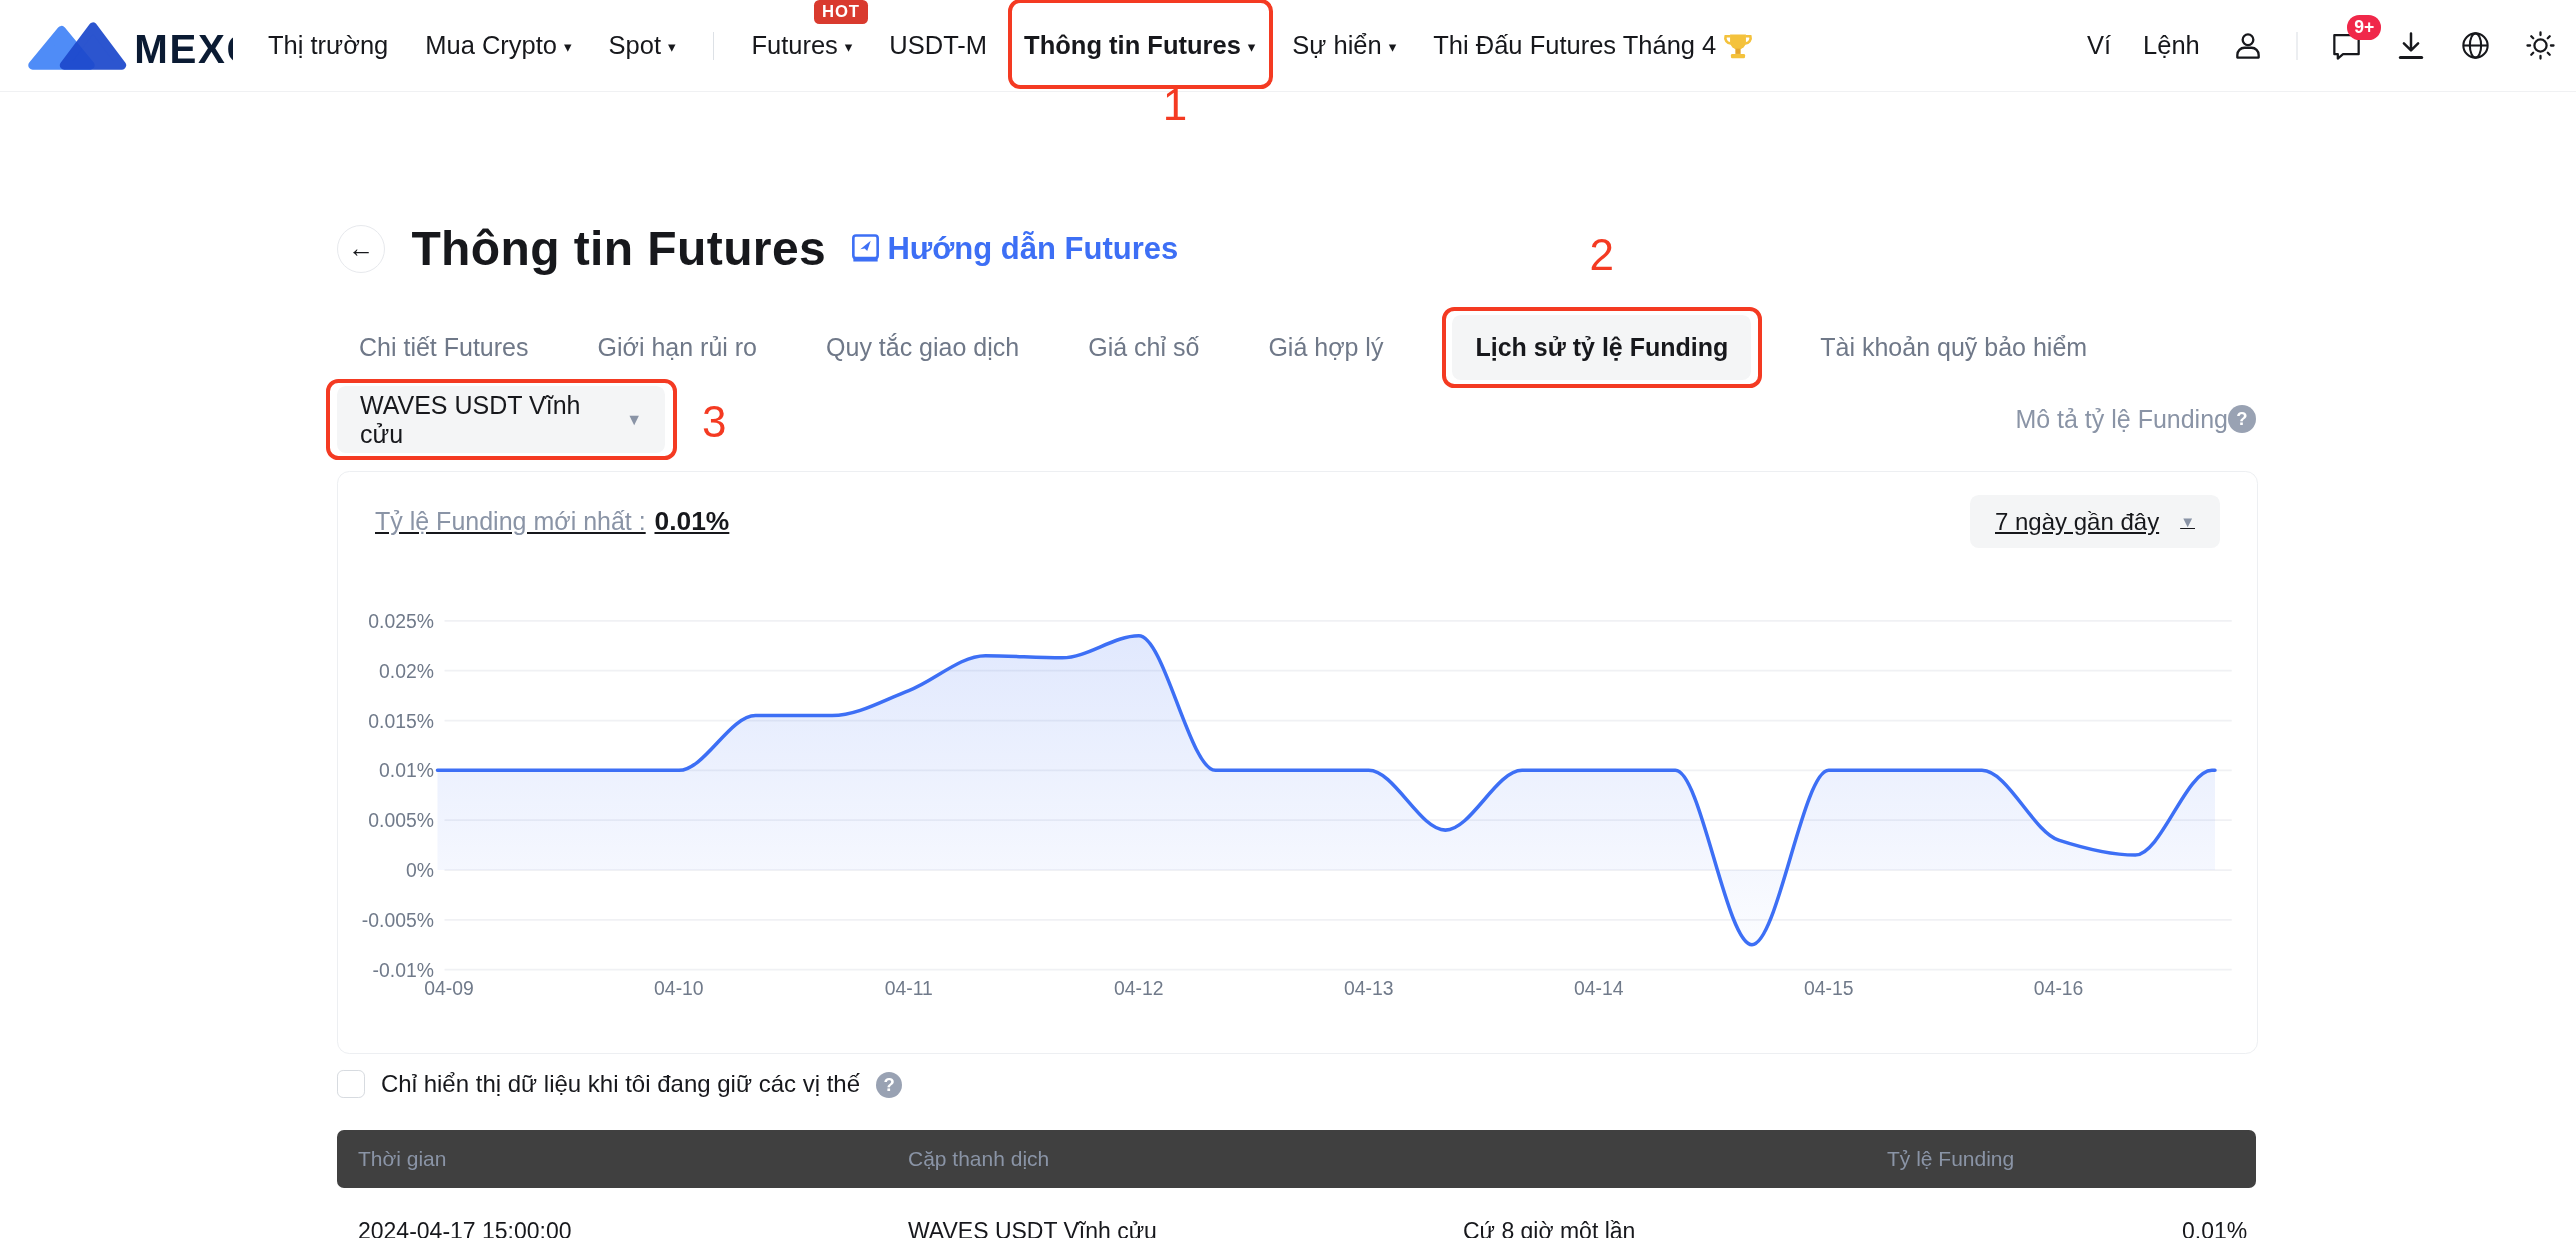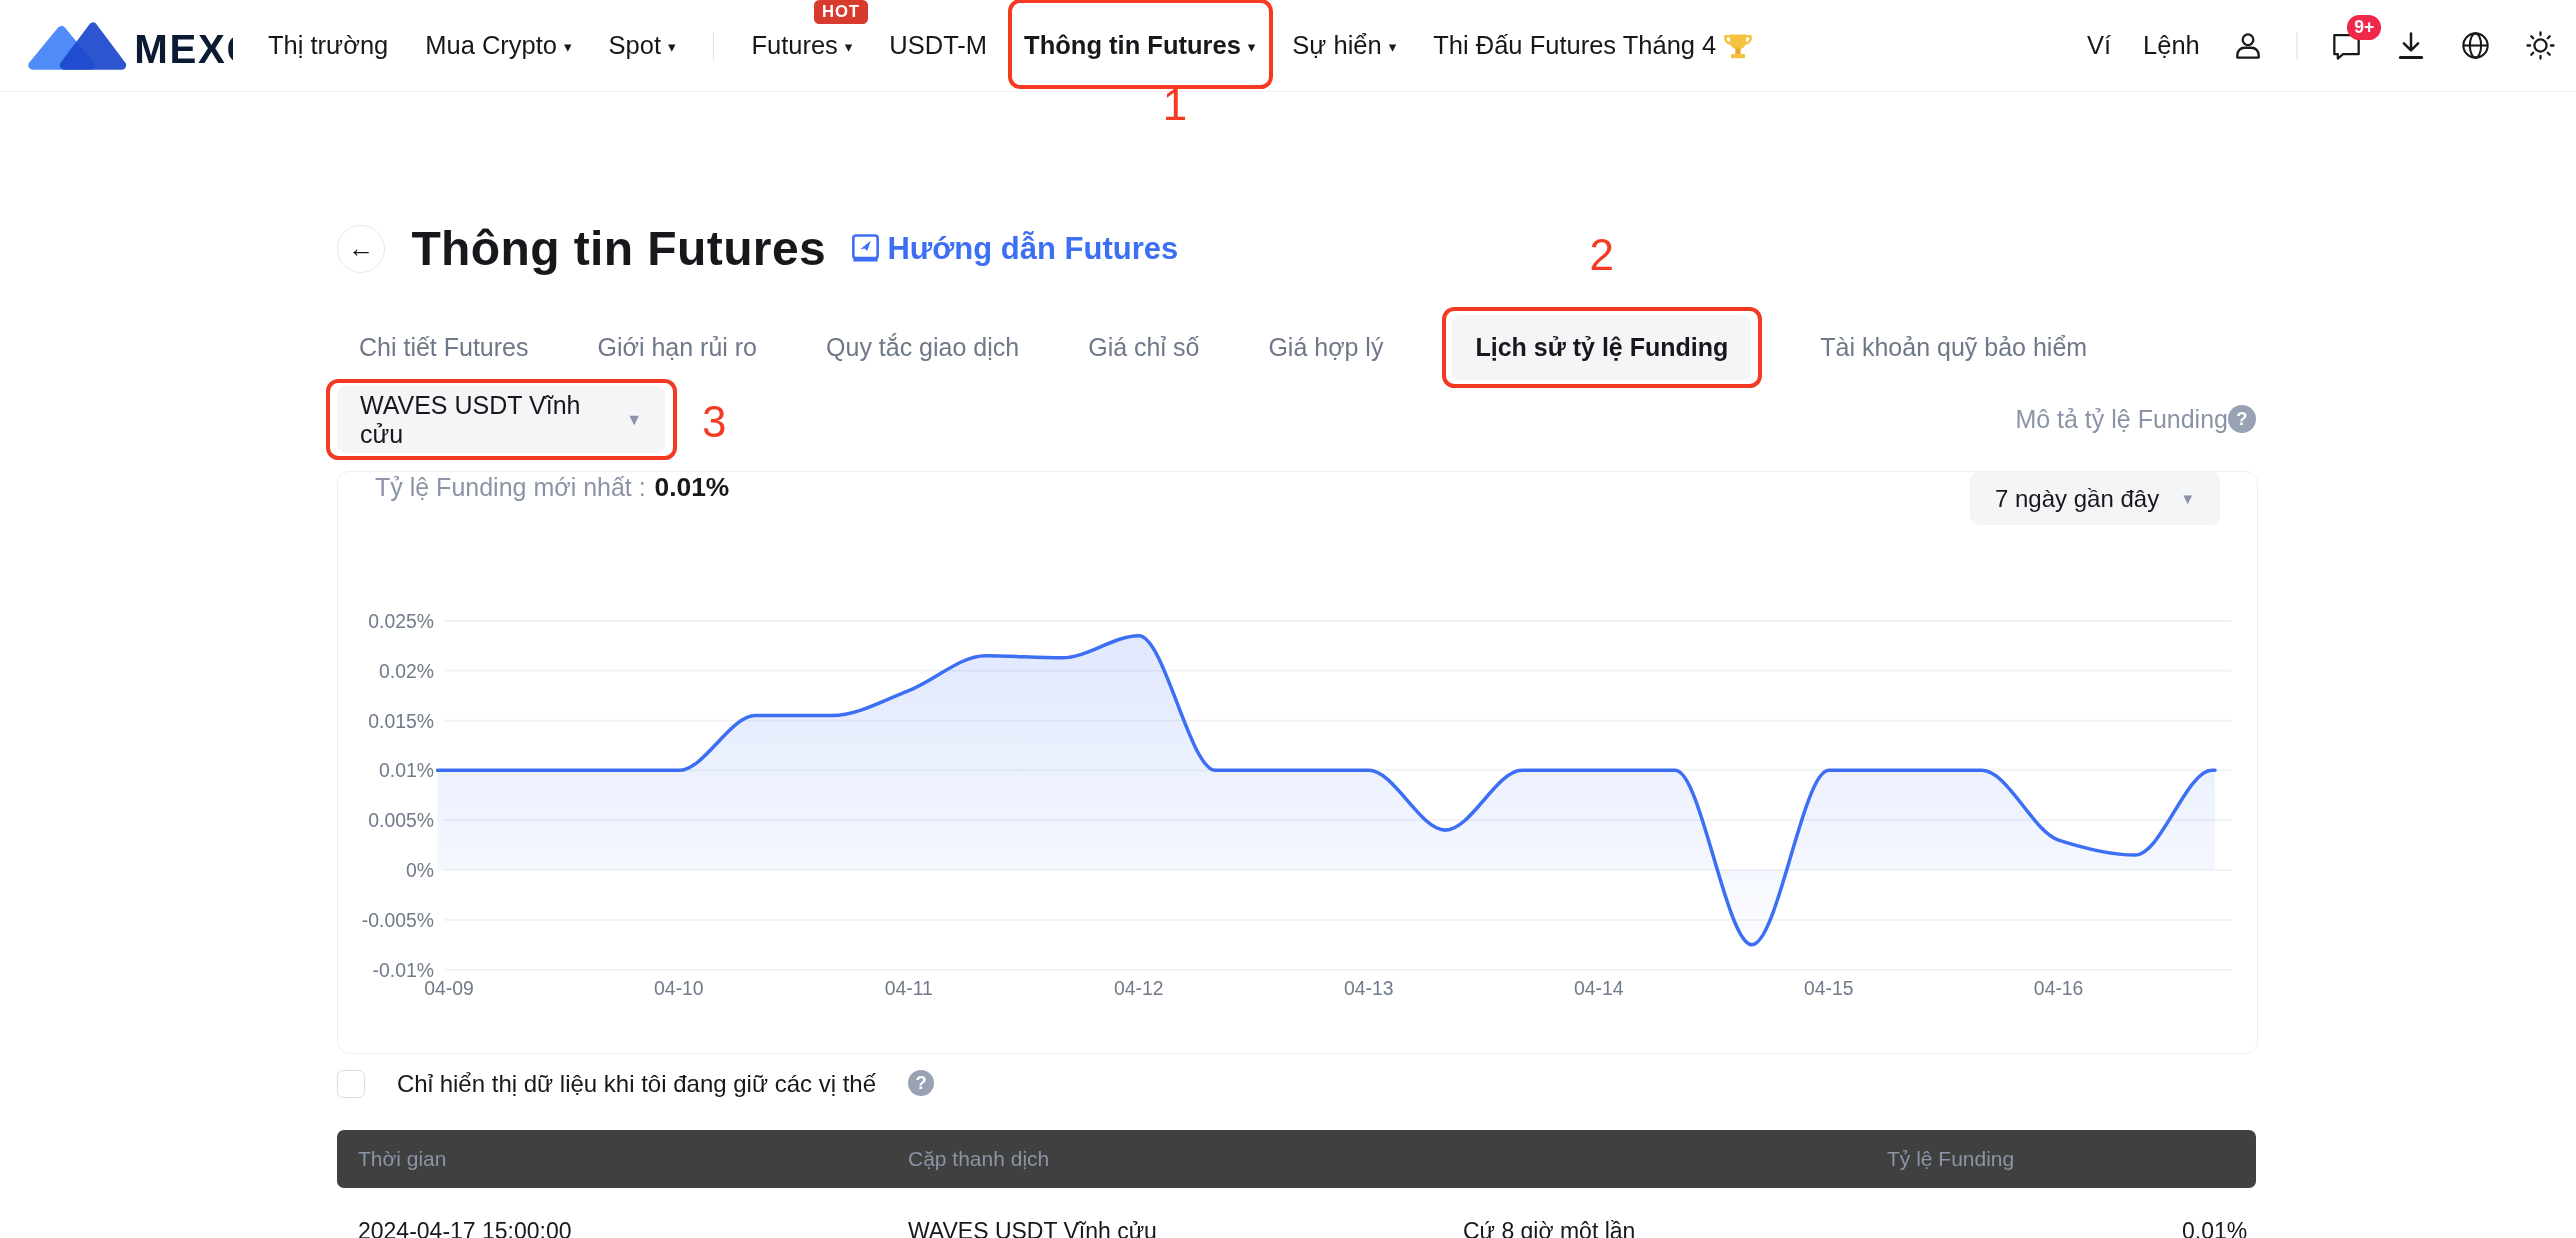--- a/index.html
+++ b/index.html
@@ -49,33 +49,33 @@
     background:#F4F5F6; border-radius:8.8px; height:67px; width:328px; padding:0 23px;
     font-size:25px; font-weight:500; cursor:pointer; }
   .select-pill .caret { color:#8A94A6; font-size:16px; }
   .desc-link { display:flex; align-items:flex-start; gap:0; color:#8A94A6; font-size:25px; cursor:pointer; }
   .q-icon { width:28px; height:28px; border-radius:50%; background:#99A2B3; color:#fff;
     font-size:18.5px; font-weight:700; display:flex; align-items:center; justify-content:center; }
 
   
   .chart-card { position:absolute; left:337px; top:379px; width:1921px; height:583px;
     border:1.8px solid #EDEFF2; border-radius:12.3px; background:#fff; }
-  .card-head { display:flex; align-items:flex-start; justify-content:space-between;
-    height:99px; padding:0 37px; }
+  .card-head { display:flex; align-items:center; justify-content:space-between;
+    height:99px; padding:0 37px;text-decoration:underline; }
   .latest { display:flex; align-items:baseline; gap:8.8px; }
   .latest-label { color:#8A94A6; font-size:25px; }
   .latest-value { color:#17181C; font-size:26.4px; font-weight:600; }
   .range-pill { display:flex; align-items:center; justify-content:space-between;
     background:#F4F5F6; border-radius:8.8px; height:53px; width:250px; padding:0 25px;
     font-size:24px; cursor:pointer; }
   .range-pill .caret { color:#8A94A6; font-size:15px; }
   #funding-chart { position:absolute; left:0; top:111px; }
 
   
-  .check-row { position:absolute; left:337px; top:978px; display:flex; align-items:flex-start; gap:32px; }
+  .check-row { position:absolute; left:337px; top:978px; display:flex; align-items:flex-end; gap:16px; }
   .checkbox { width:28px; height:28px; border:1.8px solid #D7DBE0; border-radius:6.2px;
     background:#fff; cursor:pointer; }
   .check-label { font-size:24px; font-weight:500; }
 
   
   .table { position:absolute; left:337px; top:1038px; width:1919px; font-size:23px; }
   .t-head { display:grid; grid-template-columns:550px 555px 581px 1fr; align-items:center;
     height:58px; background:#404040; border-radius:7px; color:#8A94A6; font-size:21px; }
   .t-row { display:grid; grid-template-columns:550px 555px 581px 1fr; align-items:center;
     height:86px; background:#fff; }

